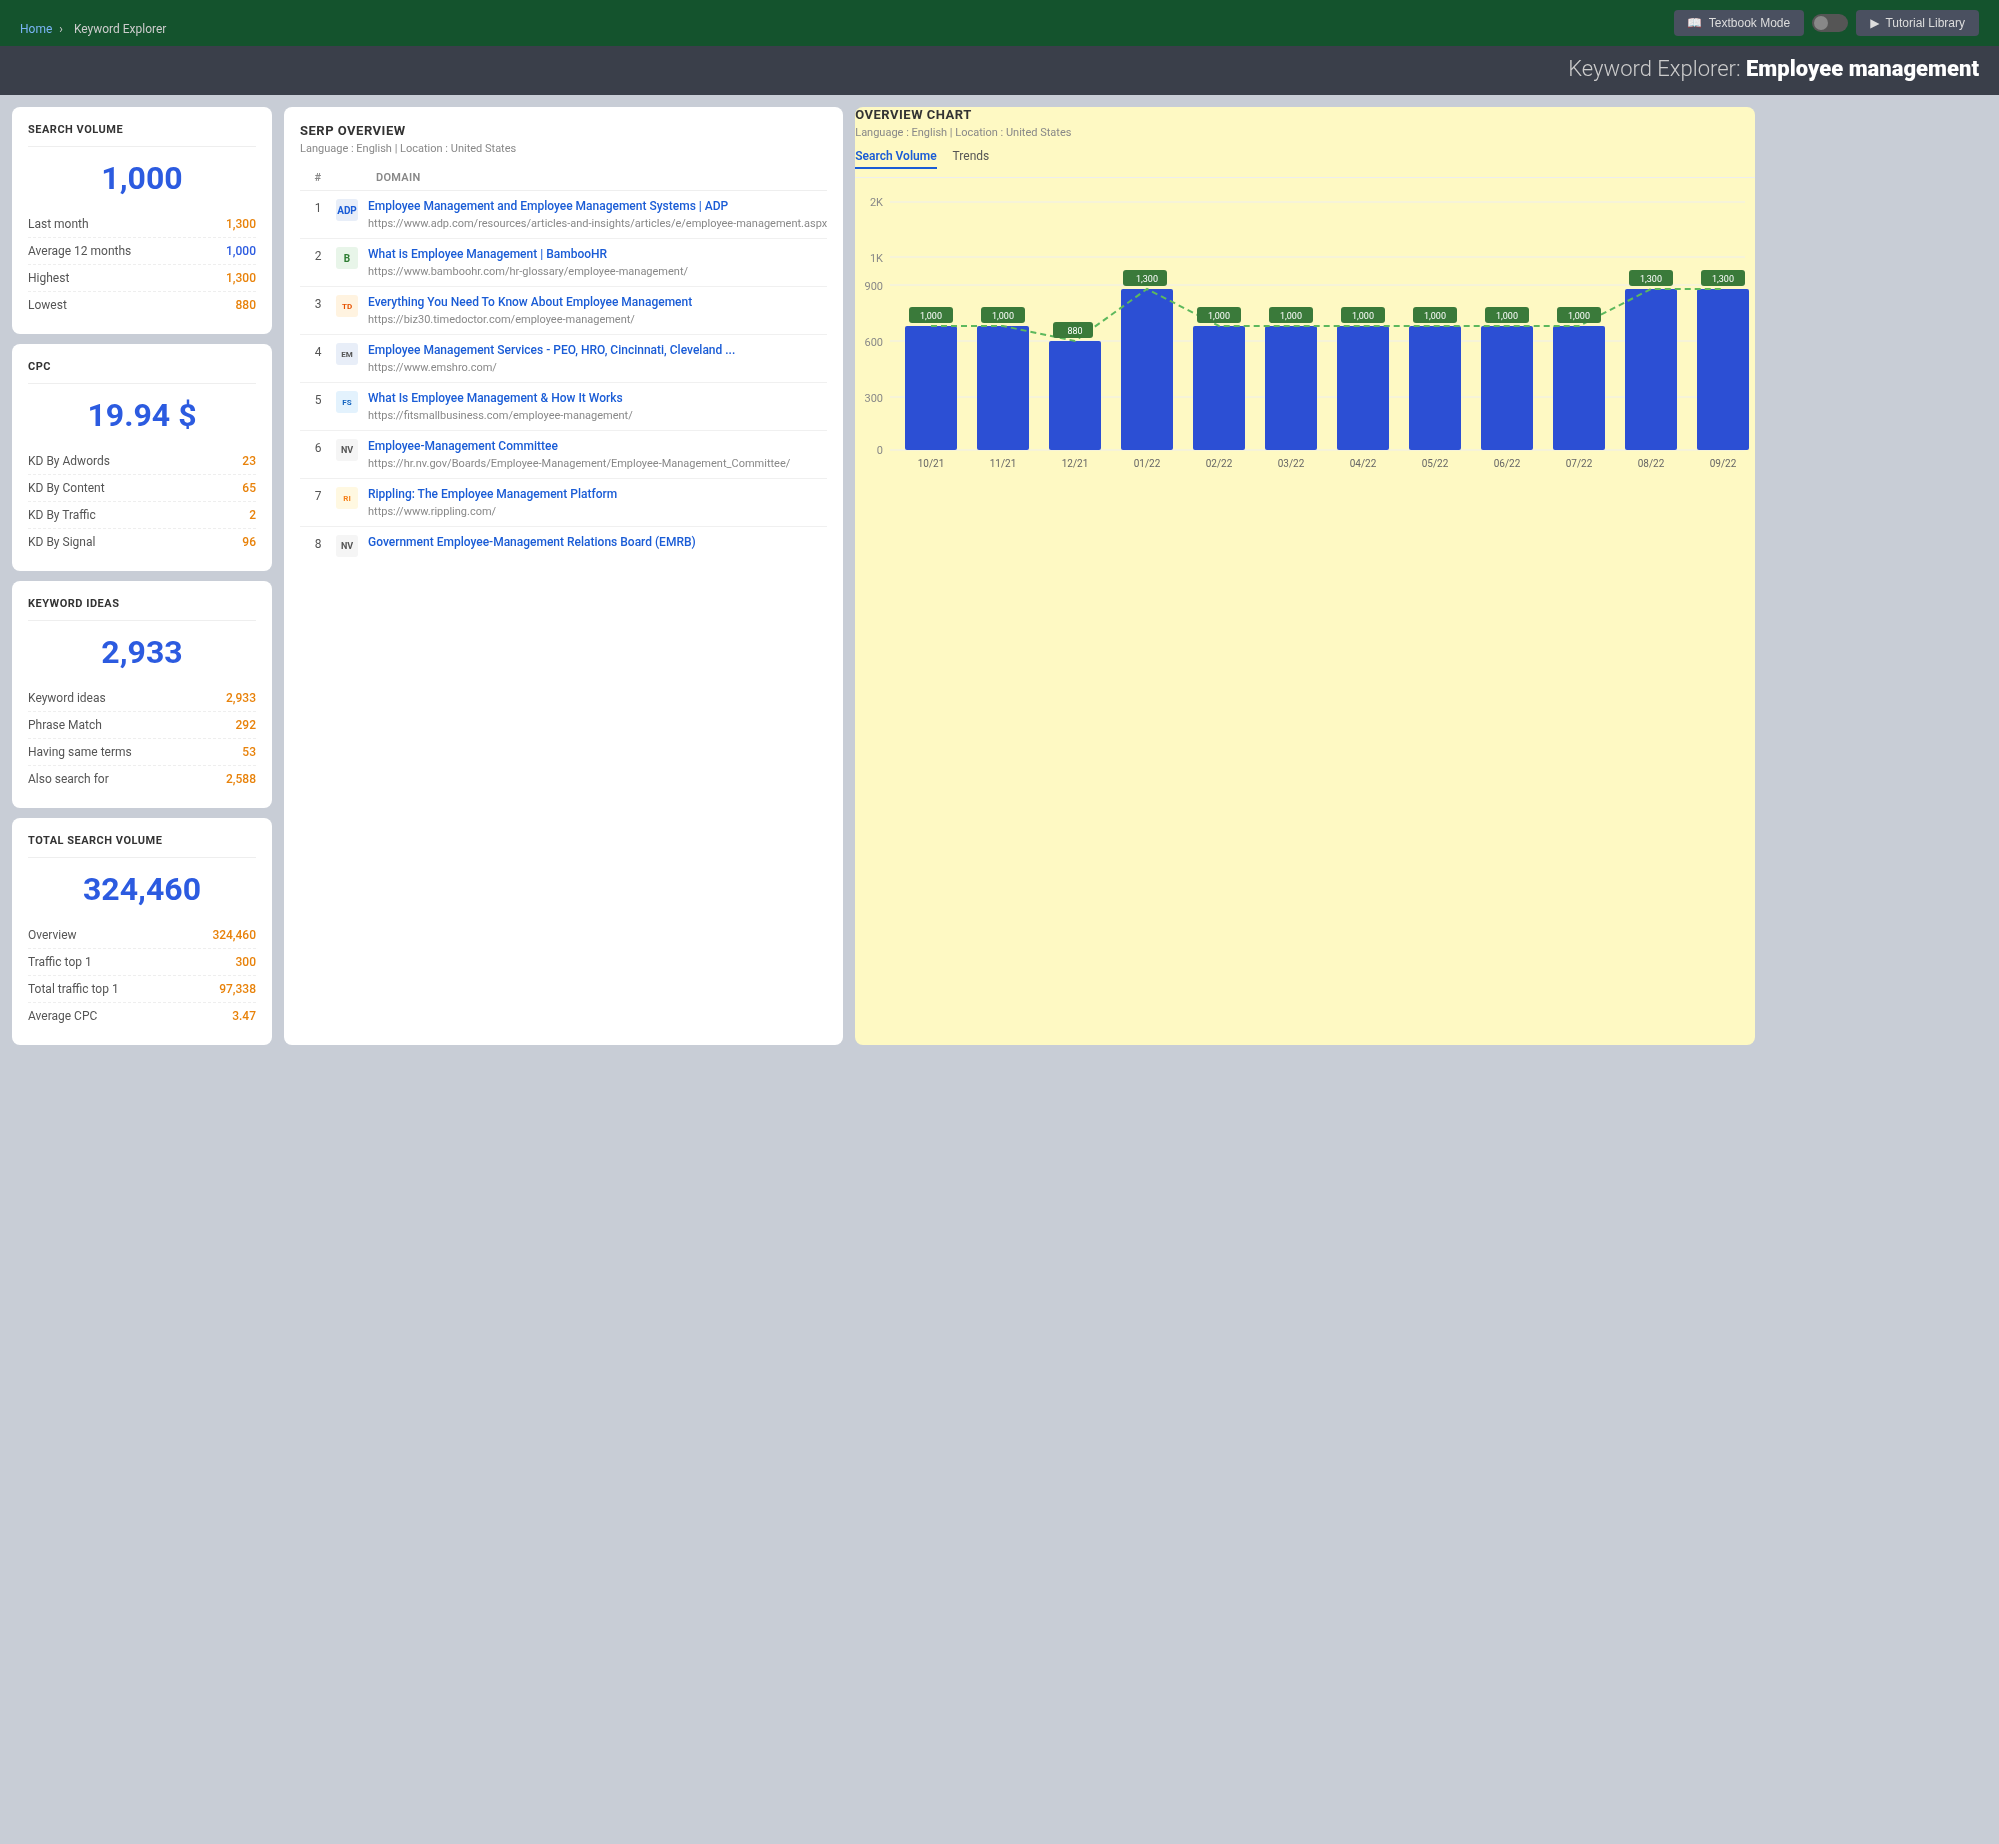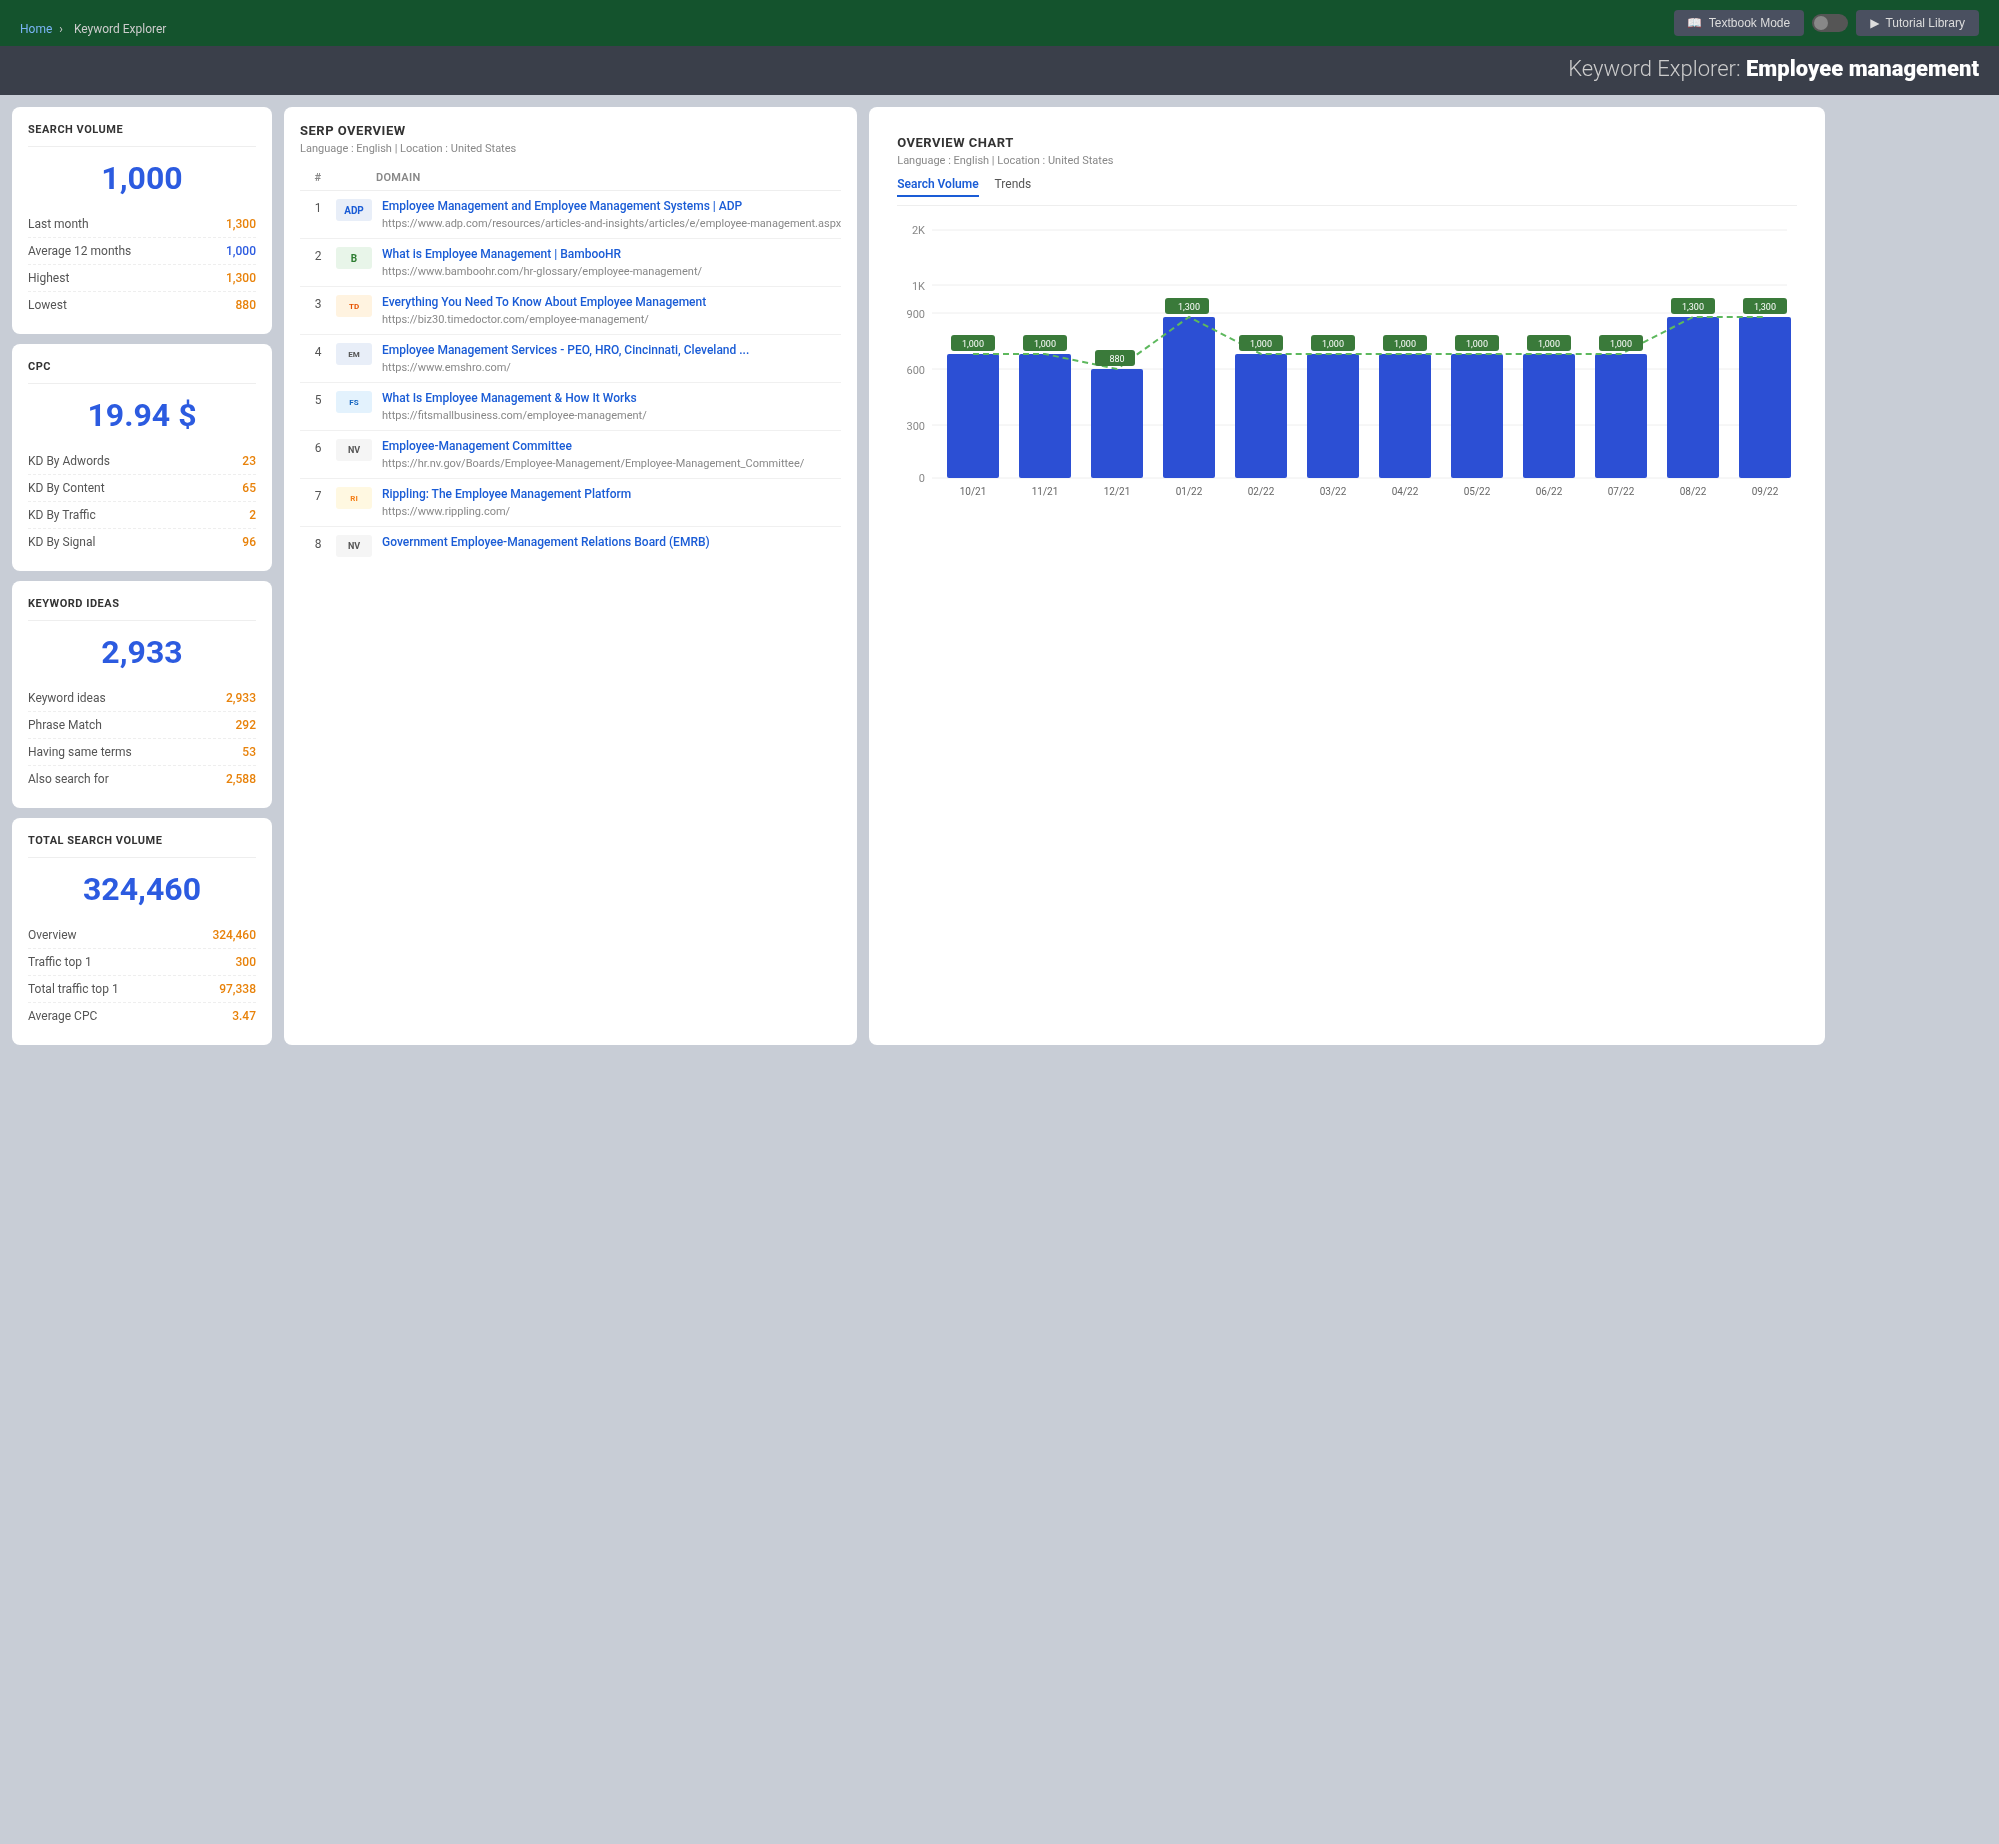--- a/index.html
+++ b/index.html
@@ -161,21 +161,21 @@
     .serp-row:last-child { border-bottom: none; }
     .serp-num {
       width: 36px;
       text-align: center;
       font-size: 12px;
       color: #555;
       padding-top: 2px;
       flex-shrink: 0;
     }
     .serp-favicon {
-      width: 36px;
+      width: 22px;
       height: 22px;
       border-radius: 3px;
       margin-right: 10px;
       flex-shrink: 0;
       display: flex;
       align-items: center;
       justify-content: center;
       font-size: 10px;
       font-weight: 700;
     }
@@ -187,23 +187,23 @@
       display: block;
       margin-bottom: 2px;
       cursor: pointer;
       text-decoration: none;
     }
     .serp-url {
       color: #888;
       font-size: 11px;
     }
     .chart-card {
-      background: #ffffff;
+      background: #fef9c3;
       border-radius: 8px;
-      padding: 28px;
+      padding: 0;
     }
     .chart-title {
       font-size: 13px;
       font-weight: 700;
       letter-spacing: 0.5px;
       text-transform: uppercase;
       color: #333;
       margin-bottom: 4px;
     }
     .chart-meta {

